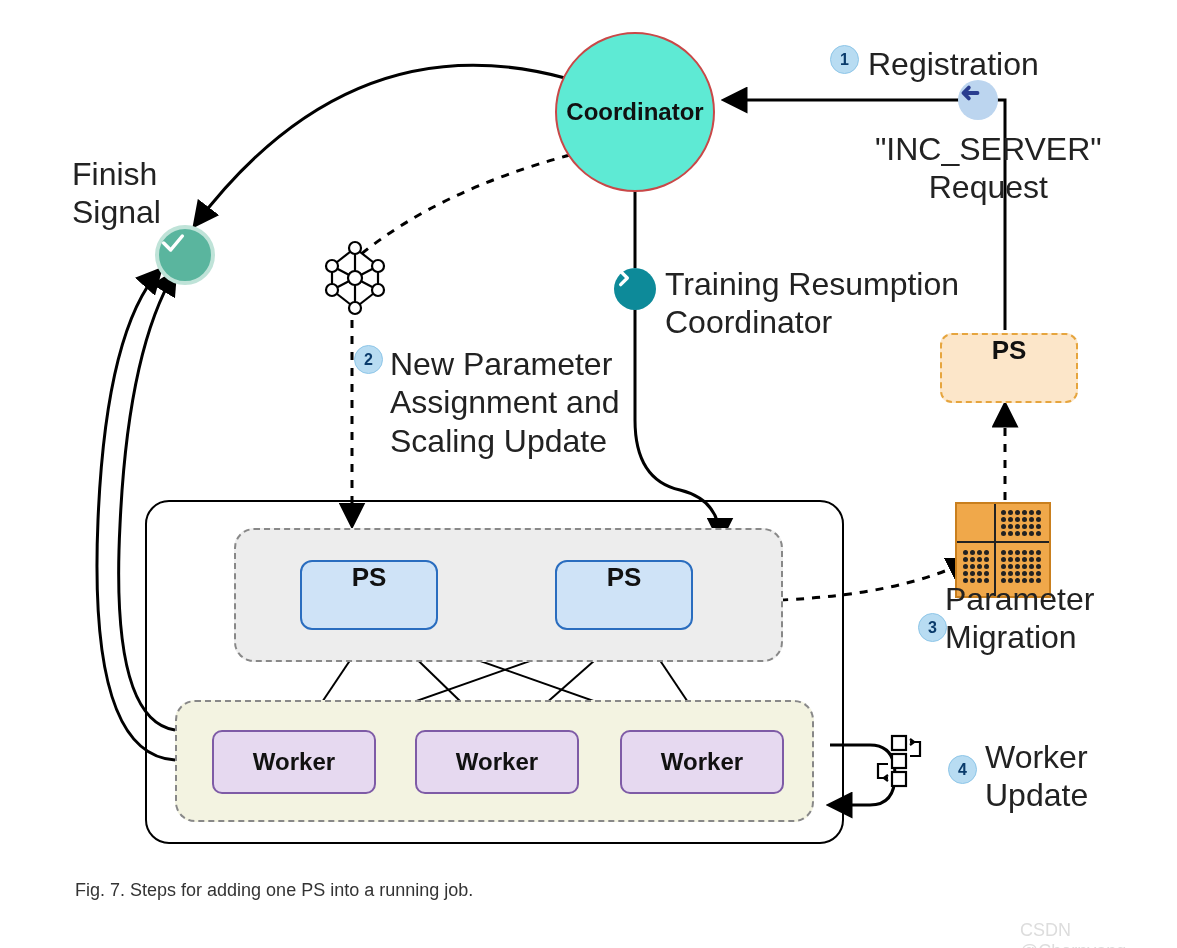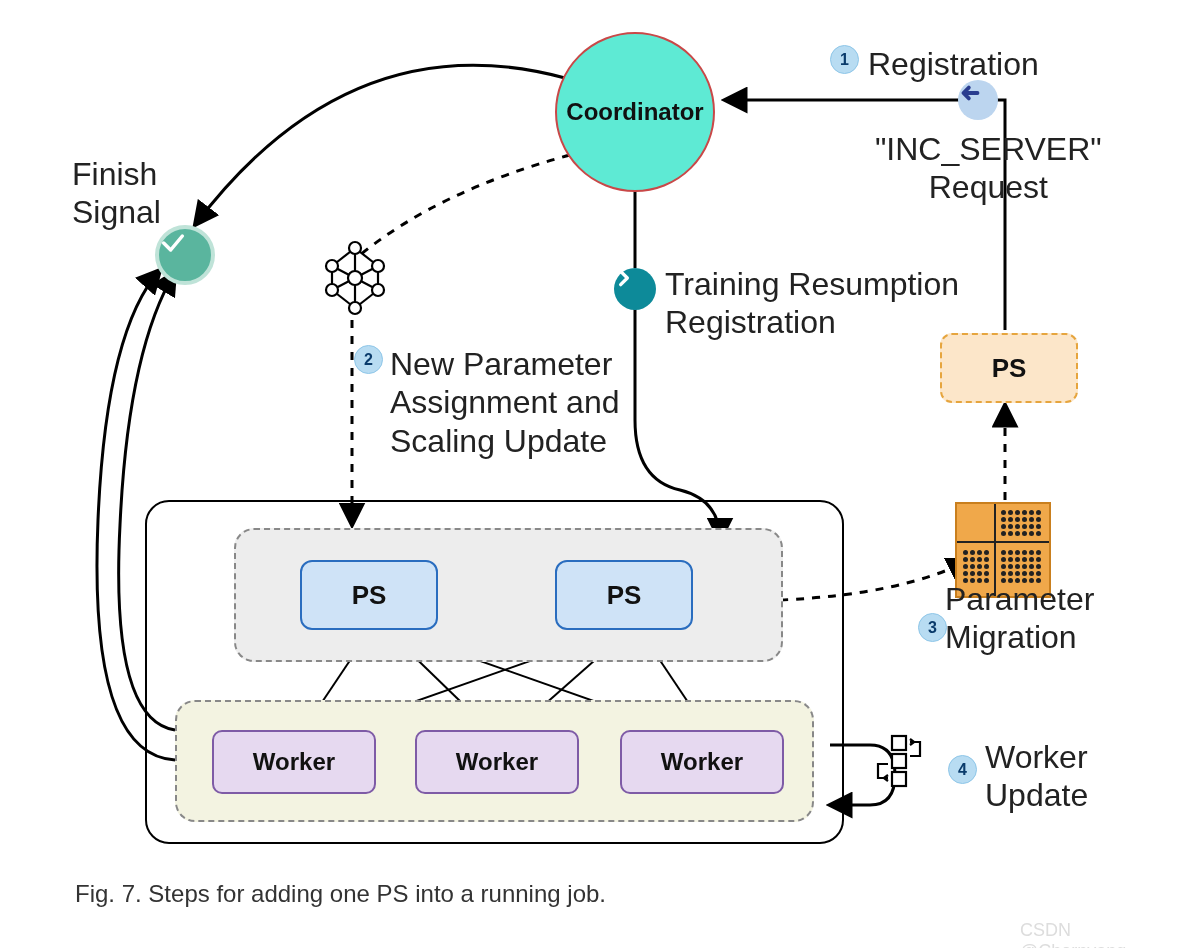--- a/index.html
+++ b/index.html
@@ -26,21 +26,21 @@
     display: flex; align-items: center; justify-content: center;
     font-weight: bold; font-size: 24px; color: #111;
   }
 
   .ps-box {
     position: absolute;
     width: 134px; height: 66px;
     background: #cfe3f7;
     border: 2px solid #2a6dbf;
     border-radius: 12px;
-    display: flex; align-items: center; justify-content: center;
+    display: flex; justify-content: center;
     font-weight: bold; font-size: 26px; color: #111;
   }
   .ps-new {
     background: #fce6c9;
     border: 2px dashed #e6a53e;
   }
   .worker-box {
     position: absolute;
     width: 160px; height: 60px;
     background: #e6d9f0;
@@ -65,21 +65,21 @@
   }
 
   .label {
     position: absolute;
     font-size: 32px;
     color: #222;
     line-height: 1.2;
   }
   .caption {
     position: absolute;
-    font-size: 24px;
+    font-size: 18px;
     color: #333;
   }
   .watermark {
     position: absolute;
     font-size: 18px;
     color: #ddd;
   }
 
   .badge-num {
     position: absolute;
@@ -368,21 +368,21 @@
 <div class="badge-num" style="left:948px; top:755px;">
       <span>4</span>
     </div>
 
 <div class="label" style="left:72px; top:155px; text-align:left; white-space:pre-line;">Finish
 Signal</div>
 <div class="label" style="left:868px; top:45px;">Registration</div>
 <div class="label" style="left:875px; top:130px; text-align:center; white-space:pre-line;">"INC_SERVER"
 Request</div>
 <div class="label" style="left:665px; top:265px; white-space:pre-line;">Training Resumption
-Registration</div>
+Coordinator</div>
 <div class="label" style="left:390px; top:345px; white-space:pre-line;">New Parameter
 Assignment and
 Scaling Update</div>
 <div class="label" style="left:945px; top:580px; white-space:pre-line;">Parameter
 Migration</div>
 <div class="label" style="left:985px; top:738px; white-space:pre-line;">Worker
 Update</div>
 
 <div class="caption" style="left:75px; top:880px;">Fig. 7. Steps for adding one PS into a running job.</div>
 

